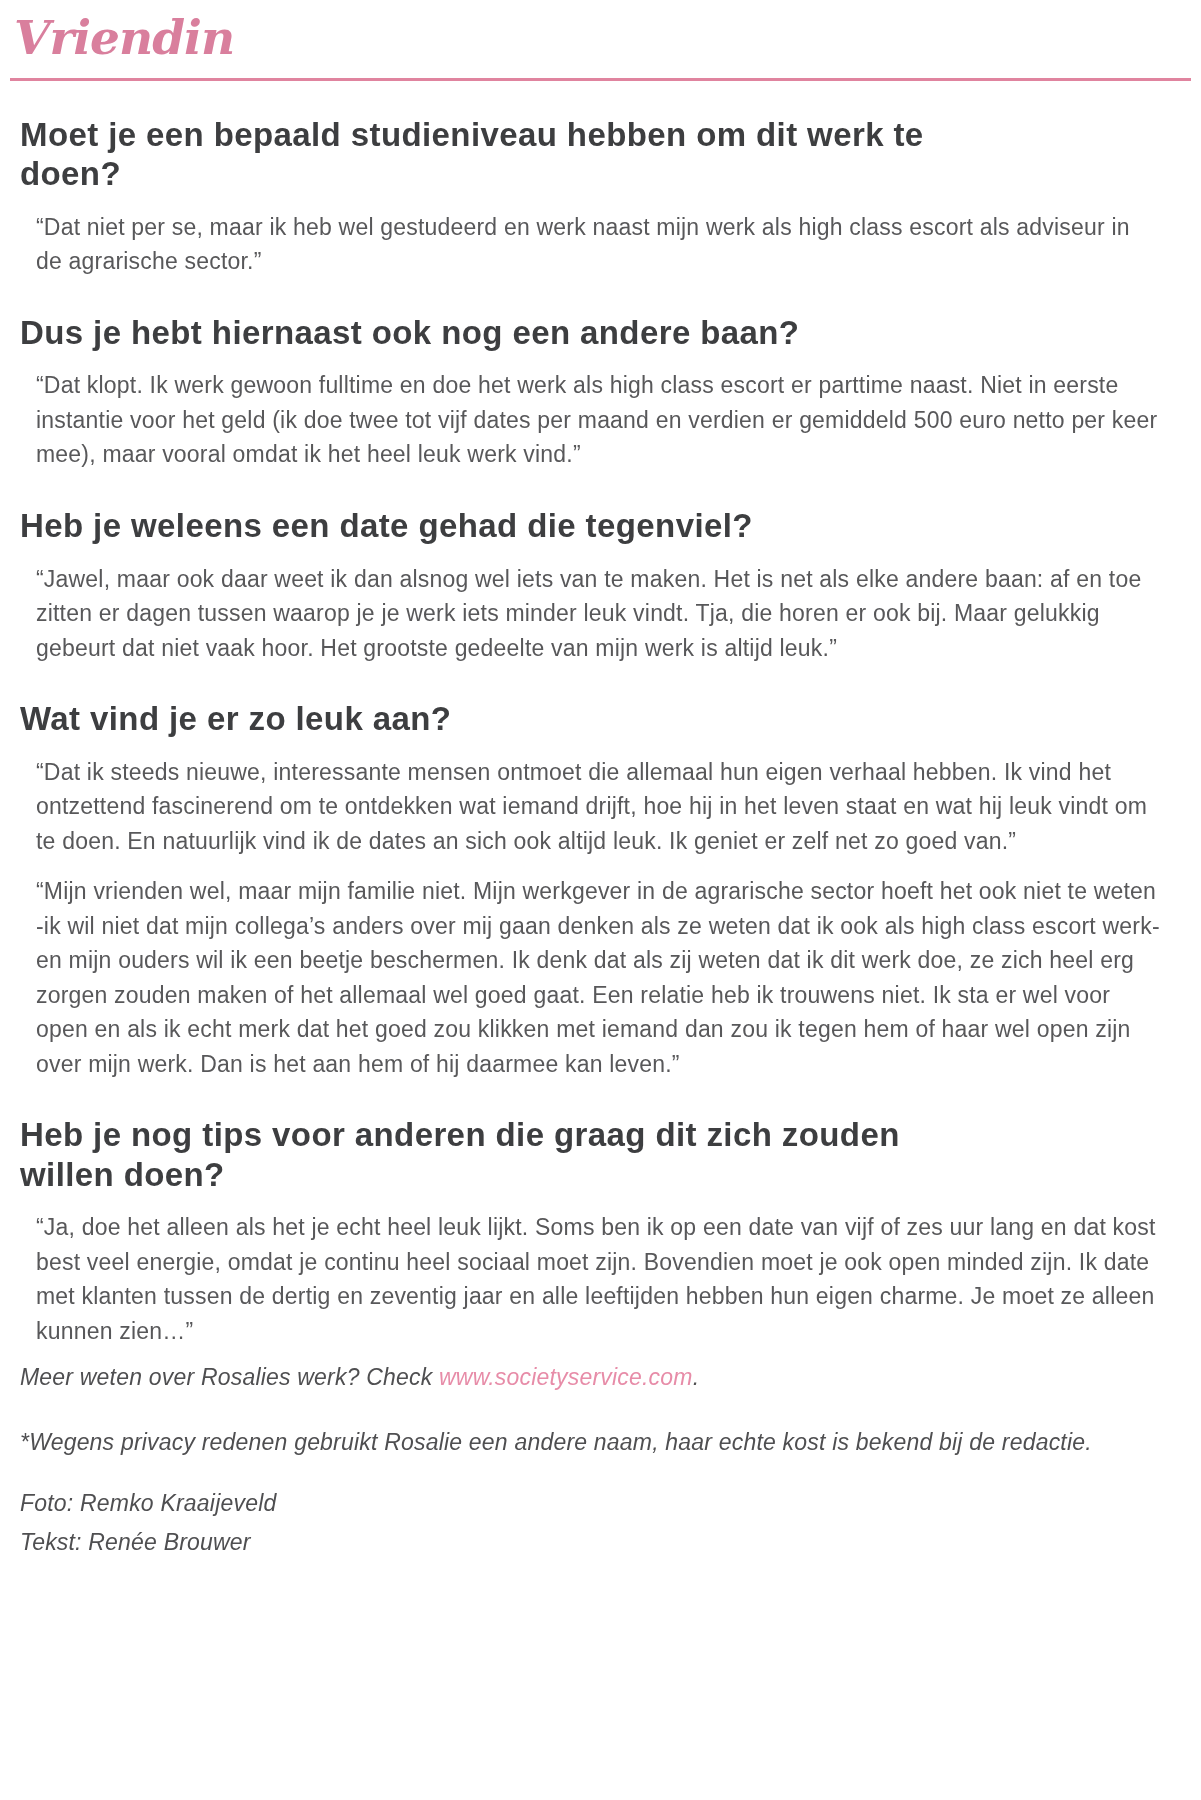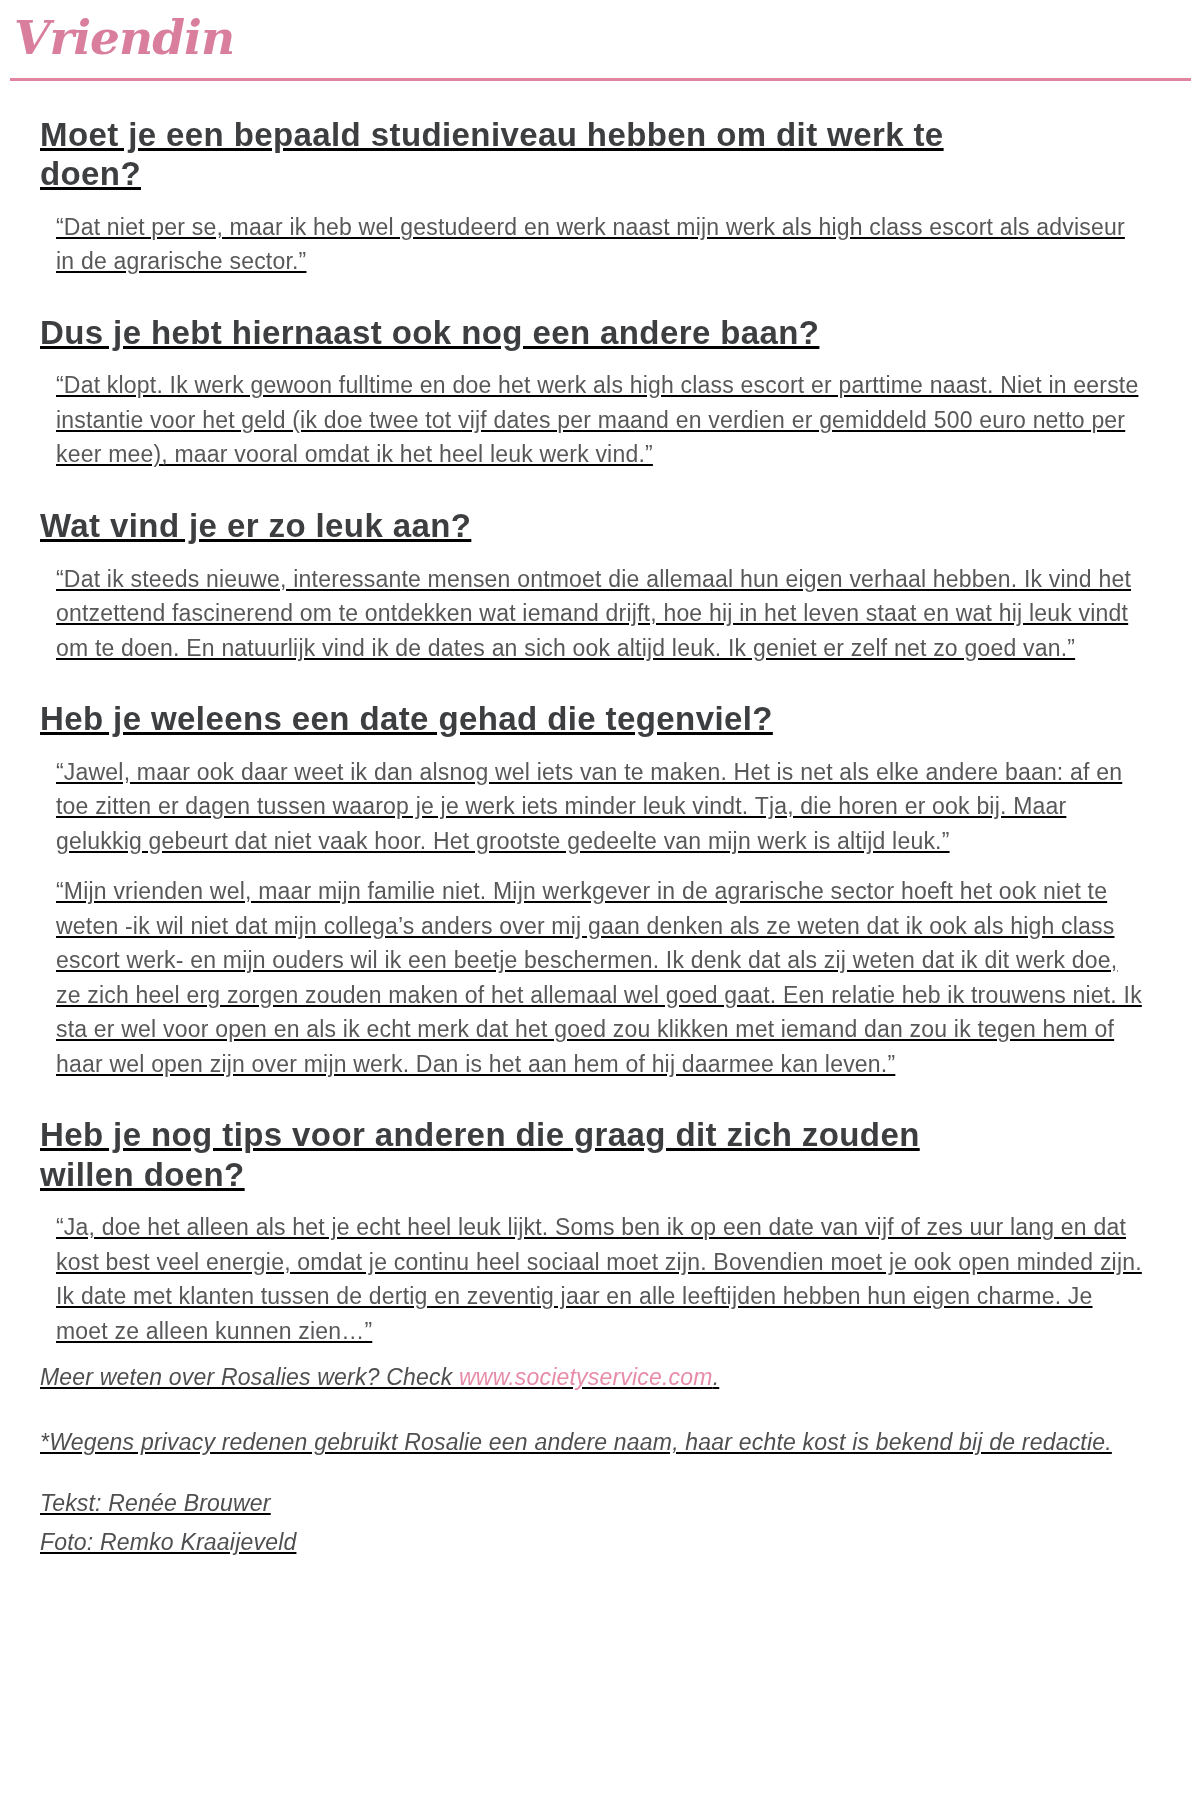--- a/index.html
+++ b/index.html
@@ -19,21 +19,21 @@
     font-size:47px;
     line-height:1.1;
     color:#d97f9d;
     letter-spacing:-1px;
   }
   .rule{
     border:none;
     border-top:3px solid #e0849f;
     margin:14px 10px 0 10px;
   }
-  main{padding:0 40px;text-decoration:underline;}
+  main{padding:0 20px;}
   .qa-heading{
     font-size:33px;
     font-weight:800;
     color:#3d3e40;
     line-height:1.2;
     letter-spacing:0.4px;
     margin:34px 0 12px 0;
     max-width:940px;
   }
   .qa-answer{
@@ -90,40 +90,40 @@
     <h2 class="qa-heading">Moet je een bepaald studieniveau hebben om dit werk te doen?</h2>
     <p class="qa-answer">“Dat niet per se, maar ik heb wel gestudeerd en werk naast mijn werk als high class escort als adviseur in de agrarische sector.”</p>
   </section>
 
   <section>
     <h2 class="qa-heading">Dus je hebt hiernaast ook nog een andere baan?</h2>
     <p class="qa-answer">“Dat klopt. Ik werk gewoon fulltime en doe het werk als high class escort er parttime naast. Niet in eerste instantie voor het geld (ik doe twee tot vijf dates per maand en verdien er gemiddeld 500 euro netto per keer mee), maar vooral omdat ik het heel leuk werk vind.”</p>
   </section>
 
   <section>
-    <h2 class="qa-heading">Wat vind je er zo leuk aan?</h2>
-    <p class="qa-answer">“Dat ik steeds nieuwe, interessante mensen ontmoet die allemaal hun eigen verhaal hebben. Ik vind het ontzettend fascinerend om te ontdekken wat iemand drijft, hoe hij in het leven staat en wat hij leuk vindt om te doen. En natuurlijk vind ik de dates an sich ook altijd leuk. Ik geniet er zelf net zo goed van.”</p>
+    <h2 class="qa-heading">Heb je weleens een date gehad die tegenviel?</h2>
+    <p class="qa-answer">“Jawel, maar ook daar weet ik dan alsnog wel iets van te maken. Het is net als elke andere baan: af en toe zitten er dagen tussen waarop je je werk iets minder leuk vindt. Tja, die horen er ook bij. Maar gelukkig gebeurt dat niet vaak hoor. Het grootste gedeelte van mijn werk is altijd leuk.”</p>
   </section>
 
   <section>
-    <h2 class="qa-heading">Heb je weleens een date gehad die tegenviel?</h2>
-    <p class="qa-answer">“Jawel, maar ook daar weet ik dan alsnog wel iets van te maken. Het is net als elke andere baan: af en toe zitten er dagen tussen waarop je je werk iets minder leuk vindt. Tja, die horen er ook bij. Maar gelukkig gebeurt dat niet vaak hoor. Het grootste gedeelte van mijn werk is altijd leuk.”</p>
+    <h2 class="qa-heading">Wat vind je er zo leuk aan?</h2>
+    <p class="qa-answer">“Dat ik steeds nieuwe, interessante mensen ontmoet die allemaal hun eigen verhaal hebben. Ik vind het ontzettend fascinerend om te ontdekken wat iemand drijft, hoe hij in het leven staat en wat hij leuk vindt om te doen. En natuurlijk vind ik de dates an sich ook altijd leuk. Ik geniet er zelf net zo goed van.”</p>
   </section>
 
   <section>
     <p class="qa-answer">“Mijn vrienden wel, maar mijn familie niet. Mijn werkgever in de agrarische sector hoeft het ook niet te weten -ik wil niet dat mijn collega’s anders over mij gaan denken als ze weten dat ik ook als high class escort werk- en mijn ouders wil ik een beetje beschermen. Ik denk dat als zij weten dat ik dit werk doe, ze zich heel erg zorgen zouden maken of het allemaal wel goed gaat. Een relatie heb ik trouwens niet. Ik sta er wel voor open en als ik echt merk dat het goed zou klikken met iemand dan zou ik tegen hem of haar wel open zijn over mijn werk. Dan is het aan hem of hij daarmee kan leven.”</p>
   </section>
 
   <section>
     <h2 class="qa-heading">Heb je nog tips voor anderen die graag dit zich zouden willen doen?</h2>
     <p class="qa-answer">“Ja, doe het alleen als het je echt heel leuk lijkt. Soms ben ik op een date van vijf of zes uur lang en dat kost best veel energie, omdat je continu heel sociaal moet zijn. Bovendien moet je ook open minded zijn. Ik date met klanten tussen de dertig en zeventig jaar en alle leeftijden hebben hun eigen charme. Je moet ze alleen kunnen zien…”</p>
   </section>
 
   <p class="more-info"><span>Meer weten over Rosalies werk? Check </span><a href="#">www.societyservice.com</a><span>.</span></p>
 
   <p class="privacy-note">*Wegens privacy redenen gebruikt Rosalie een andere naam, haar echte kost is bekend bij de redactie.</p>
 
   <div class="credits">
+    <div>Foto: Remko Kraaijeveld</div>
     <div>Tekst: Renée Brouwer</div>
-    <div>Foto: Remko Kraaijeveld</div>
   </div>
 
 </main>
 
 </body></html>

